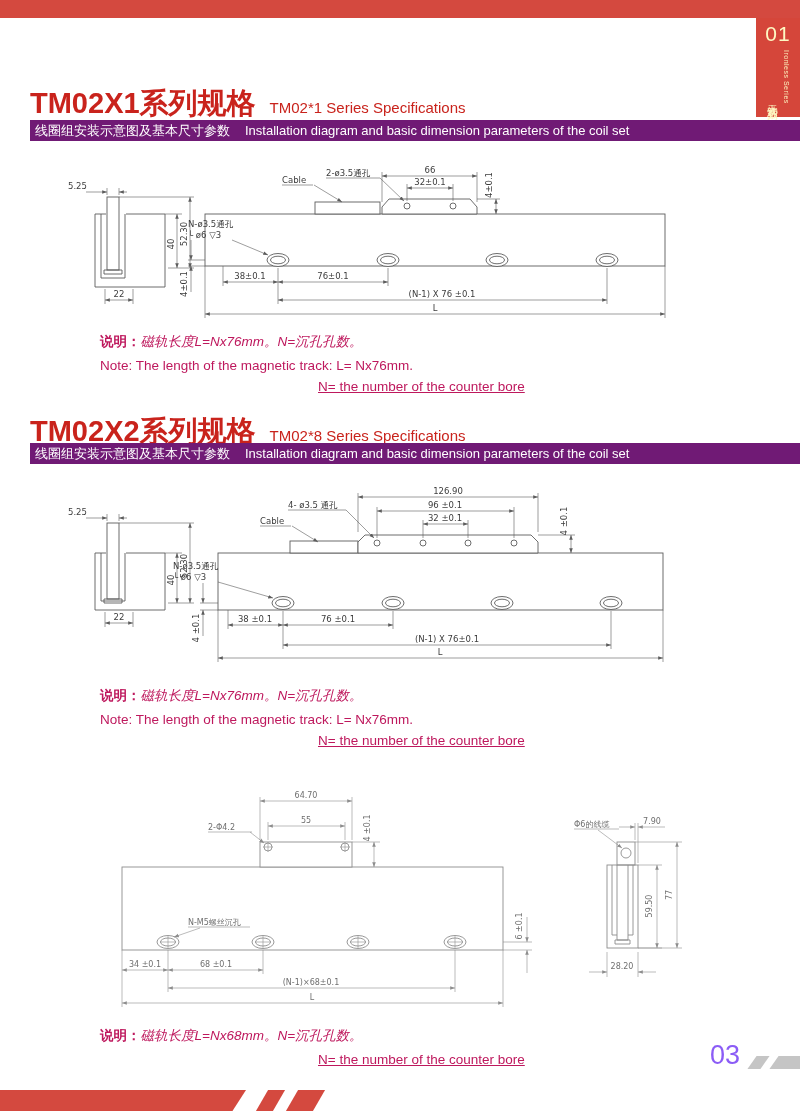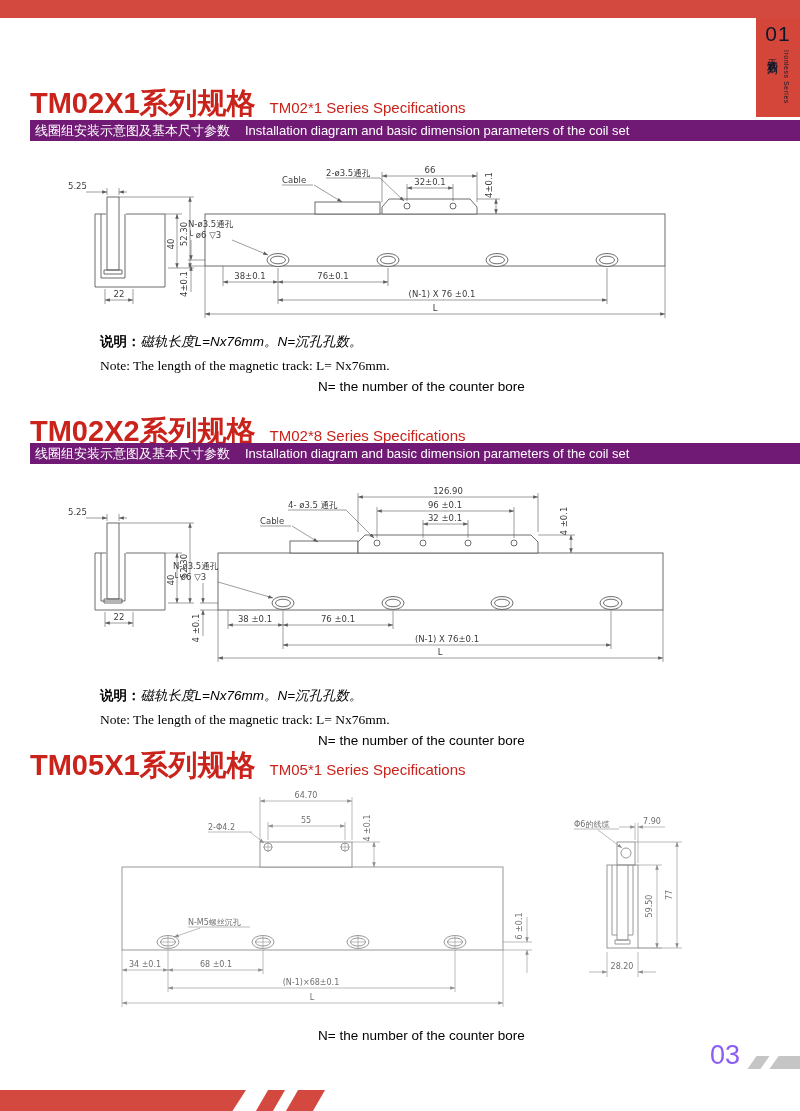--- a/index.html
+++ b/index.html
@@ -1,39 +1,39 @@
 <!DOCTYPE html>
 <html><head>
 <meta charset="utf-8">
 <style>
   html,body{margin:0;padding:0;background:#fff;}
   .page{position:relative;width:800px;height:1111px;background:#fff;overflow:hidden;
         font-family:"Liberation Sans",sans-serif;}
   .topbar{position:absolute;left:0;top:0;width:800px;height:18px;background:#d4493f;}
   .side-tab{position:absolute;left:756px;top:18px;width:44px;height:99px;background:#d5463a;
-            color:#0f172a;display:flex;flex-direction:column;align-items:center;
-            padding-top:5px;box-sizing:border-box;}
+            color:#fef9c3;display:flex;flex-direction:column;align-items:center;
+            padding-top:5px;box-sizing:border-box;text-align:right;}
   .tab-num{font-size:21px;line-height:1.05;letter-spacing:1px;}
   .tab-vert{display:flex;flex-direction:row;gap:3px;margin-top:5px;}
   .tab-cn{writing-mode:vertical-rl;text-orientation:upright;font-size:10.5px;letter-spacing:1.5px;}
   .tab-en{writing-mode:vertical-rl;font-size:7px;letter-spacing:.5px;opacity:.95;}
 
   .sec-title{position:absolute;left:30px;display:flex;align-items:baseline;gap:14px;color:#c9231c;white-space:nowrap;justify-content:center;}
   .sec-title .cn{font-size:29px;font-weight:bold;}
   .sec-title .en{font-size:15px;font-weight:normal;}
   .banner{position:absolute;left:30px;width:800px;height:21px;background:#701a75;color:#fff;
           display:flex;align-items:center;gap:15px;padding-left:5px;box-sizing:border-box;white-space:nowrap;}
   .banner .cn,.banner .en{font-size:13px;}
 
-  .note{position:absolute;left:100px;color:#000000;font-size:13.5px;line-height:1.5;}
+  .note{position:absolute;left:100px;color:#be185d;font-size:13.5px;line-height:1.5;}
   .note .cn-line{margin-bottom:4px;}
   .note .cnl{font-weight:bold;}
   .note .cnb{font-style:italic;}
-  .note .en1{font-style:normal;font-family:Liberation Serif, serif;}
-  .note .en2{margin-left:218px;}
+  .note .en1{font-style:normal;}
+  .note .en2{margin-left:218px;text-decoration:underline;}
 
   .pagenum{position:absolute;left:710px;top:1040px;font-size:27px;color:#8b5cf6;font-weight:500;}
   .gstripe{position:absolute;top:1056px;height:13px;background:#c5c5c5;transform:skewX(-35deg);}
   .gs1{left:752px;width:13px;}
   .gs2{left:774px;width:40px;}
   .band{position:absolute;left:0;top:1090px;width:246px;height:21px;background:#d4493f;
         clip-path:polygon(0 0,100% 0,94.5% 100%,0 100%);}
   .rstripe{position:absolute;top:1090px;height:21px;background:#d4493f;transform:skewX(-30deg);}
   .rs1{left:262px;width:17px;}
   .rs2{left:292px;width:27px;}
@@ -246,24 +246,20 @@
   </svg>
 
   <div class="note" style="top:686px;">
     <div class="cn-line">
       <span class="cnl">说明：</span><span class="cnb">磁轨长度L=Nx76mm。N=沉孔孔数。</span>
     </div>
     <div class="en1">Note: The length of the magnetic track: L= Nx76mm.</div>
     <div class="en2">N= the number of the counter bore</div>
   </div>
 
-  <div class="sec-title" style="top:746px;">
-    <span class="cn">TM05X1系列规格</span>
-    <span class="en">TM05*1  Series Specifications</span>
-  </div>
 
   <svg class="draw d3" style="left:100px;top:785px;" width="670" height="235" viewBox="0 0 670 235">
     <g>
       <rect class="ln" x="22" y="82" width="381" height="83"></rect>
       <rect class="lnf" x="160" y="57" width="92" height="25"></rect>
       <circle class="lnf" cx="168" cy="62" r="4"></circle>
         <path class="dim" d="M163,62 H173 M168,57 V67"></path>
       <circle class="lnf" cx="245" cy="62" r="4"></circle>
         <path class="dim" d="M240,62 H250 M245,57 V67"></path>
       <g>
@@ -328,20 +324,23 @@
       <line class="dim" x1="577" y1="57" x2="577" y2="163" marker-start="url(#ar3)" marker-end="url(#ar3)"></line>
       <text class="t mid" transform="rotate(-90 572 110)" x="572" y="110">77</text>
       <path class="dim" d="M507,167 V192 M538,167 V192"></path>
       <line class="dim" x1="489" y1="187" x2="507" y2="187" marker-end="url(#ar3)"></line>
       <line class="dim" x1="556" y1="187" x2="538" y2="187" marker-end="url(#ar3)"></line>
       <text class="t mid" x="522" y="184">28.20</text>
     </g>
   </svg>
 
   <div class="note" style="top:1026px;">
+    <div class="cn-line">
+      <span class="cnl">说明：</span><span class="cnb">磁轨长度L=Nx68mm。N=沉孔孔数。</span>
+    </div>
     <div class="en2">N= the number of the counter bore</div>
   </div>
 
   <div class="pagenum">03</div>
   <div class="gstripe gs1"></div>
   <div class="gstripe gs2"></div>
   <div class="band"></div>
   <div class="rstripe rs1"></div>
   <div class="rstripe rs2"></div>
 

